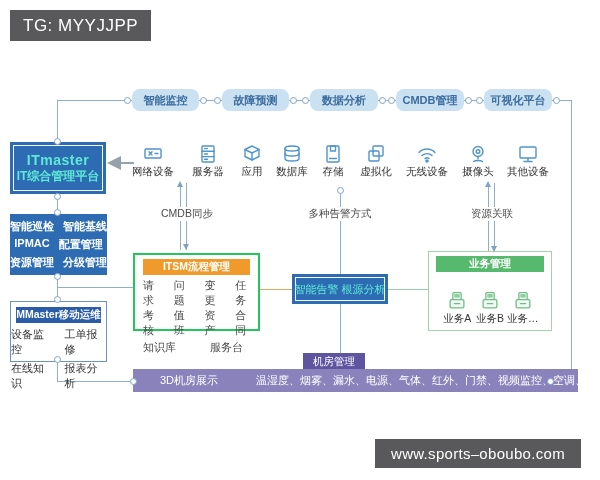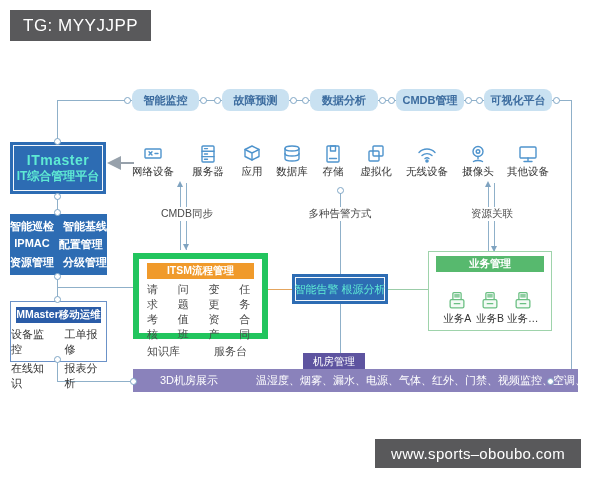--- a/index.html
+++ b/index.html
@@ -28,21 +28,21 @@
   .itm-l2{font-size:12px;font-weight:bold;}
   
   .features{background:#2d6cb3;color:#fff;z-index:2;display:flex;flex-direction:column;justify-content:center;gap:3px;}
   .features .frow{display:flex;justify-content:center;gap:9px;font-size:11px;font-weight:600;}
   
   .frame{background:#fff;z-index:2;}
   .frame .hdr{color:#fff;font-size:10.5px;font-weight:600;display:flex;align-items:center;justify-content:center;}
   .mm{border:1px solid #6b92c8;}
   .mm .hdr{margin:5px 5px 0;height:16px;background:#2a5ca8;}
   .mm .brow{display:flex;justify-content:center;gap:12px;font-size:11px;color:#333;margin-top:4px;}
-  .itsm{border:6px solid #22c55e;}
+  .itsm{border:2px solid #22c55e;}
   .itsm .hdr{margin:4px 8px 0;height:16px;background:#f09a2b;}
   .itsm .rows{padding:3px 8px 0;font-size:11px;color:#4a4a4a;}
   .itsm .irow{display:flex;justify-content:space-between;margin-top:0;gap:16px;}
   .itsm .irow3{display:flex;margin-top:2px;}
   .itsm .irow3 .sp{width:34px;}
   .biz{border:1px solid #9ed3ab;}
   .biz .hdr{margin:4px 7px 0;height:16px;background:#57b96e;}
   .biz .icons{display:flex;justify-content:space-between;padding:19px 12px 0;}
   .biz .bcol{display:flex;flex-direction:column;align-items:center;width:34px;}
   .biz .blabel{font-size:10.5px;color:#333;margin-top:2px;white-space:nowrap;}

